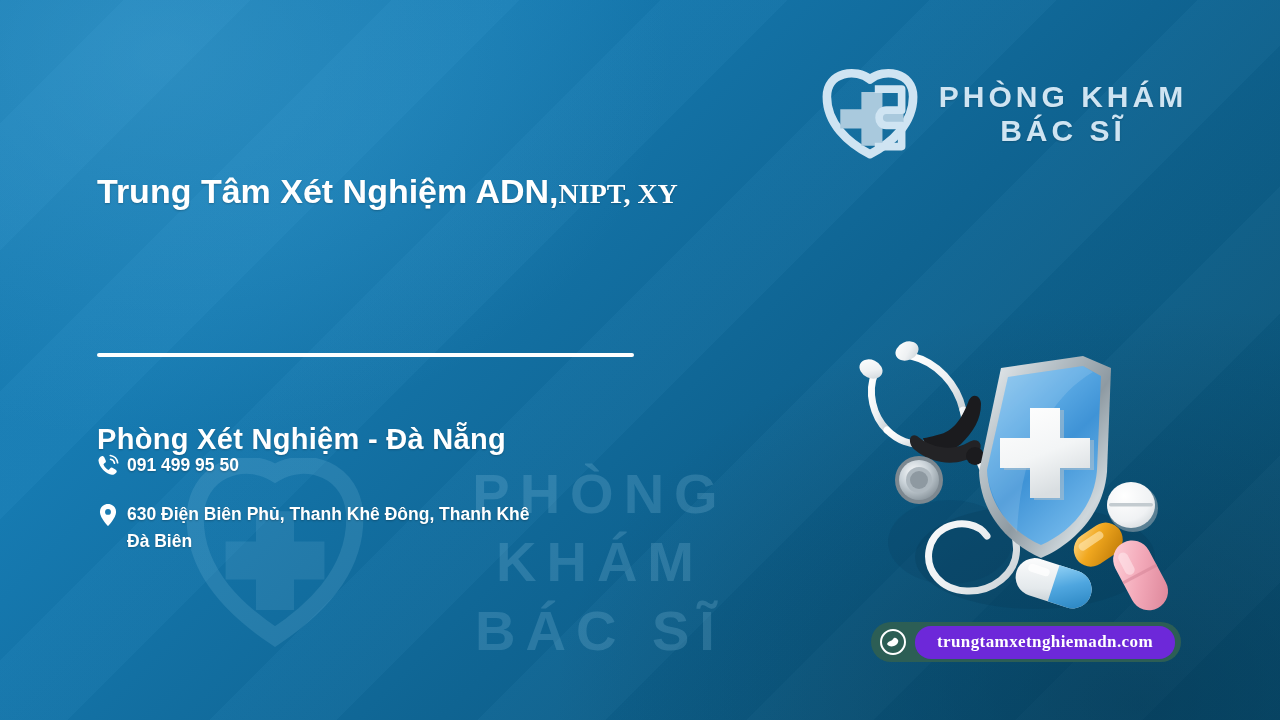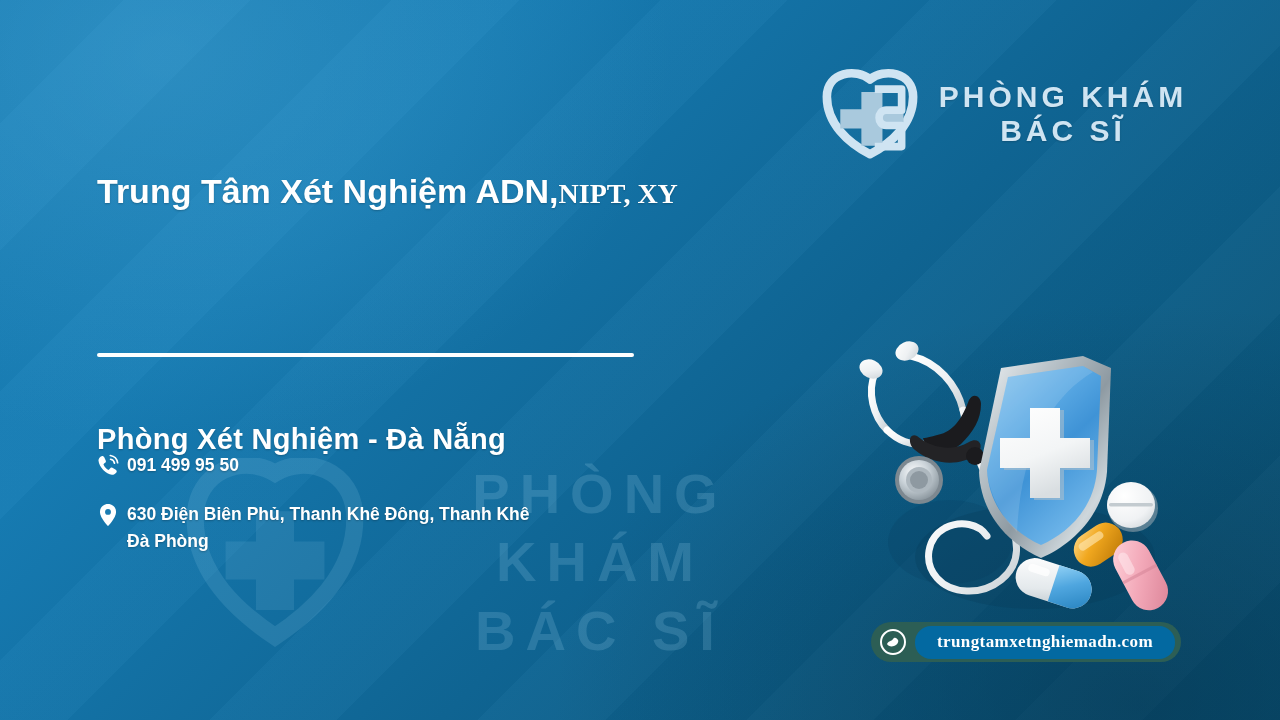--- a/index.html
+++ b/index.html
@@ -145,21 +145,21 @@
   .badge{
     position:absolute; left:871px; top:622px;
     height:40px;
     display:flex; align-items:center;
     background:#2c5e55;
     border-radius:20px;
     padding:0 6px 0 6px;
   }
   .badge-ico{ width:28px; height:28px; flex:0 0 auto; margin:0 8px 0 2px; }
   .badge-pill{
-    background:#0369a1;
+    background:#6d28d9;
     border-radius:16px;
     padding:6px 22px 7px 22px;
     color:#ffffff;
     font-family:"Liberation Serif", serif;
     font-weight:bold;
     font-size:17px;
     letter-spacing:.4px;
   }
 </style>
 </head>
@@ -213,21 +213,21 @@
       <div class="c-txt">091 499 95 50</div>
     </div>
 
     <div class="c-row">
       <svg class="c-ico" viewBox="0 0 24 26">
         <path d="M12 1 C7 1 3.2 4.8 3.2 9.7 C3.2 16.3 12 25 12 25 C12 25 20.8 16.3 20.8 9.7 C20.8 4.8 17 1 12 1 Z" fill="#ffffff"></path>
         <circle cx="12" cy="9.6" r="3.2" fill="#1a7cb2"></circle>
       </svg>
       <div class="c-txt">
         <div>630 Điện Biên Phủ,  Thanh Khê Đông,  Thanh Khê</div>
-        <div>Đà Phòng</div>
+        <div>Đà Biên</div>
       </div>
     </div>
 
   </div>
 
   <svg class="illus" viewBox="0 0 335 292">
     <defs>
       <linearGradient id="shieldFace" x1="0" y1="0" x2="0.6" y2="1">
         <stop offset="0%" stop-color="#8ec8f0"></stop>
         <stop offset="38%" stop-color="#5aa9e4"></stop>

